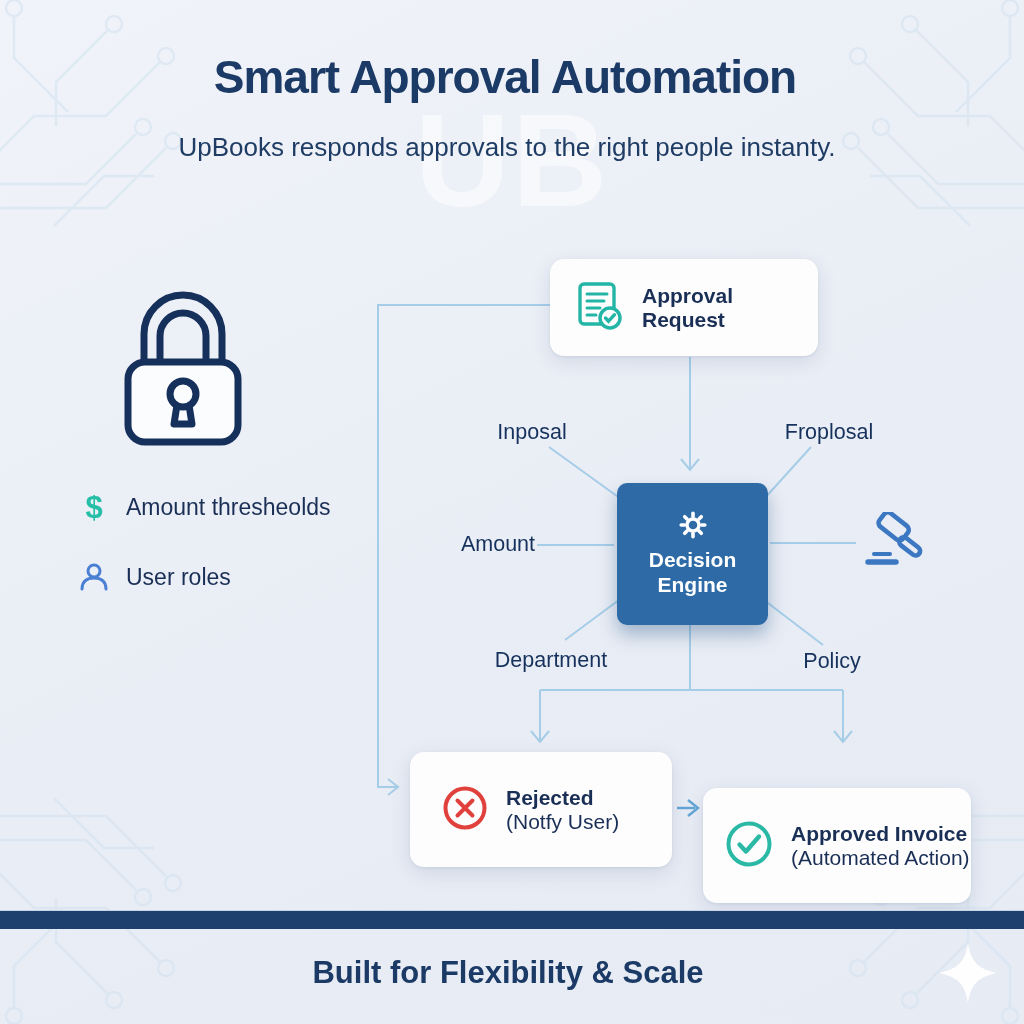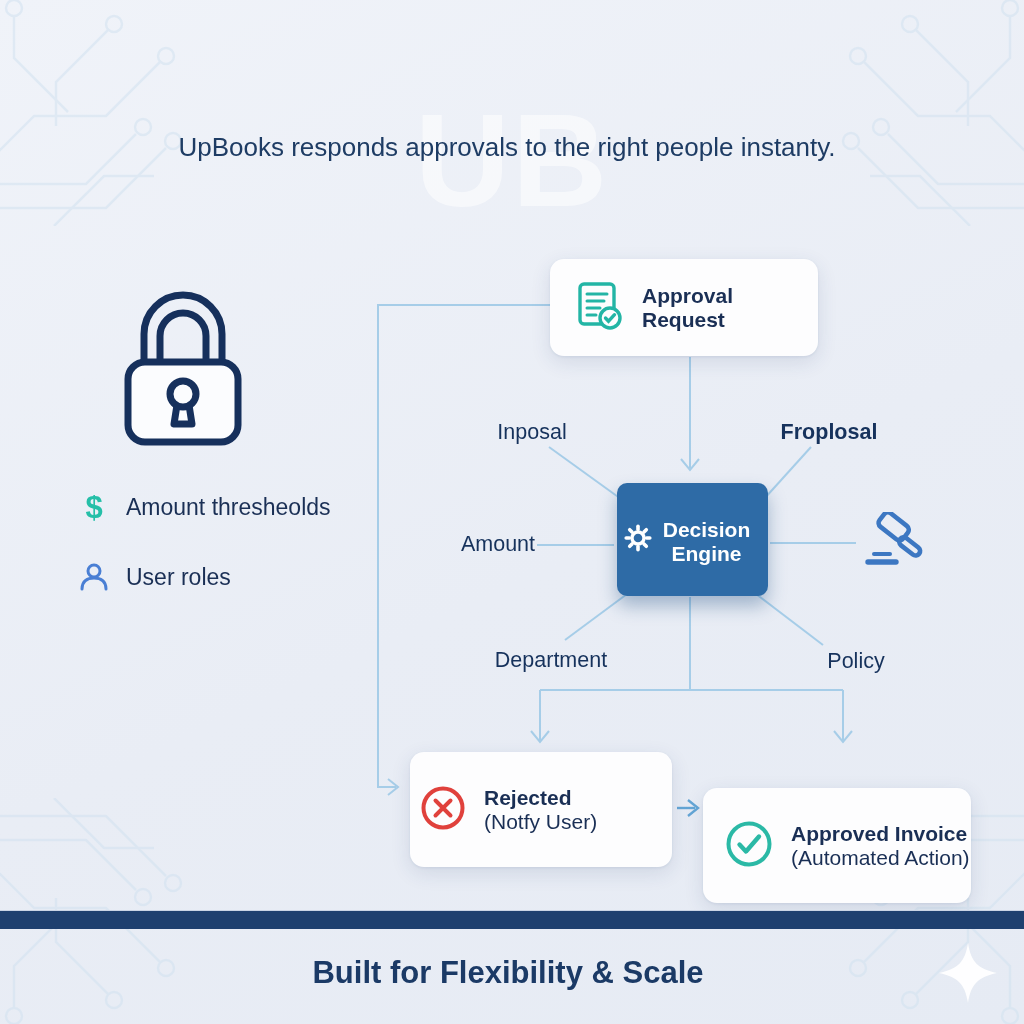--- a/index.html
+++ b/index.html
@@ -49,34 +49,34 @@
   }
   .node .n-icon { flex:0 0 auto; }
   .node .n-text { margin-left:18px; color:#1a2f55; }
   .n-title { font-size:21px; font-weight:700; display:block; }
   .n-sub { font-size:21px; font-weight:400; display:block;text-align:right; }
 
   .node.approval { left:550px; top:259px; width:268px; height:97px; padding-left:26px; }
   .node.approval .n-text { font-size:21px; font-weight:600; }
 
   .engine {
-    position:absolute; left:617px; top:483px; width:151px; height:113px;
+    position:absolute; left:617px; top:483px; width:151px; height:142px;
     background:#2e6ba6; border-radius:10px;
     box-shadow:0 10px 18px rgba(28,76,130,.35);
-    display:flex; flex-direction:row; align-items:center; justify-content:center;
+    display:flex; flex-direction:column; align-items:center; justify-content:center;
     color:#fff; text-align:center;
   }
   .engine .e-label { font-size:21px; font-weight:700; line-height:1.15; margin-top:5px; width:110px; }
 
   .flow-label {
     position:absolute; transform:translateX(-50%);
     font-size:21.5px; font-weight:500; color:#16325c; white-space:nowrap;
   }
 
-  .node.rejected { left:410px; top:752px; width:262px; height:115px; padding-left:10px; }
+  .node.rejected { left:410px; top:752px; width:262px; height:115px; padding-left:32px; }
   .node.approved { left:703px; top:788px; width:268px; height:115px; padding-left:22px; }
 
   .gavel-wrap { position:absolute; left:862px; top:512px; width:66px; height:60px; }
 
   .divider-bar {
     position:absolute; left:0; right:0; top:910px; height:19px; background:#1e406f;
     border-top:1px solid #c9d4e4;
   }
   .footer-text {
     position:absolute; left:0; right:8px; top:955px; text-align:center;
@@ -144,20 +144,21 @@
         <path d="M166 68 L112 122 H40 L0 162"></path>
       <path d="M0 190 H92 L142 140"></path>
         <circle cx="149" cy="133" r="8"></circle>
       <path d="M0 214 H112 L172 154"></path>
         <circle cx="179" cy="147" r="8"></circle>
       <path d="M60 232 L110 182 H160"></path>
     </svg>
   </div>
 
   <div class="watermark">UB</div>
+  <h1 class="title">Smart Approval Automation</h1>
   <div class="subtitle">UpBooks responds approvals to the right people instanty.</div>
 
   <div class="lock-wrap">
     <svg viewBox="0 0 126 168" fill="none">
       <path d="M24 88 V56 a39 39 0 0 1 78 0 V88" stroke="#16305c" stroke-width="7"></path>
       <path d="M40 88 V58 a23 23 0 0 1 46 0 V88" stroke="#16305c" stroke-width="7"></path>
       <rect x="8" y="84" width="110" height="80" rx="17" fill="#fbfcfe" stroke="#16305c" stroke-width="7"></rect>
       <circle cx="63" cy="116" r="13" stroke="#16305c" stroke-width="7"></circle>
       <path d="M57 127 L54 146 H72 L69 127" stroke="#16305c" stroke-width="7" stroke-linejoin="round"></path>
     </svg>
@@ -229,24 +230,24 @@
             <path d="M20 20 L22.3 22.3"></path>
           <path d="M22.3 5.7 L20 8"></path>
             <path d="M8 20 L5.7 22.3"></path>
         </g>
       </svg>
     </span>
     <span class="e-label">Decision Engine</span>
   </div>
 
   <span class="flow-label" style="left:532px; top:420px;">Inposal</span>
-  <span class="flow-label" style="left:829px; top:420px;font-weight:bold;">Froplosal</span>
+  <span class="flow-label" style="left:829px; top:420px;">Froplosal</span>
   <span class="flow-label" style="left:488px; top:532px;margin-left:10px;">Amount</span>
   <span class="flow-label" style="left:551px; top:648px;">Department</span>
-  <span class="flow-label" style="left:856px; top:649px;text-align:right;">Policy</span>
+  <span class="flow-label" style="left:832px; top:649px;text-align:right;">Policy</span>
 
   <div class="gavel-wrap">
     <svg viewBox="0 0 66 60" fill="none" stroke="#3c77c2" stroke-width="4.6" stroke-linecap="round" stroke-linejoin="round">
       <rect x="17" y="6" width="30" height="17" rx="5" transform="rotate(38 32 14)"></rect>
       <rect x="36" y="30" width="24" height="9" rx="4.5" transform="rotate(38 48 34)"></rect>
       <path d="M12 42 H28" stroke-width="4"></path>
       <path d="M6 50 H34" stroke-width="5.4"></path>
     </svg>
   </div>
 

